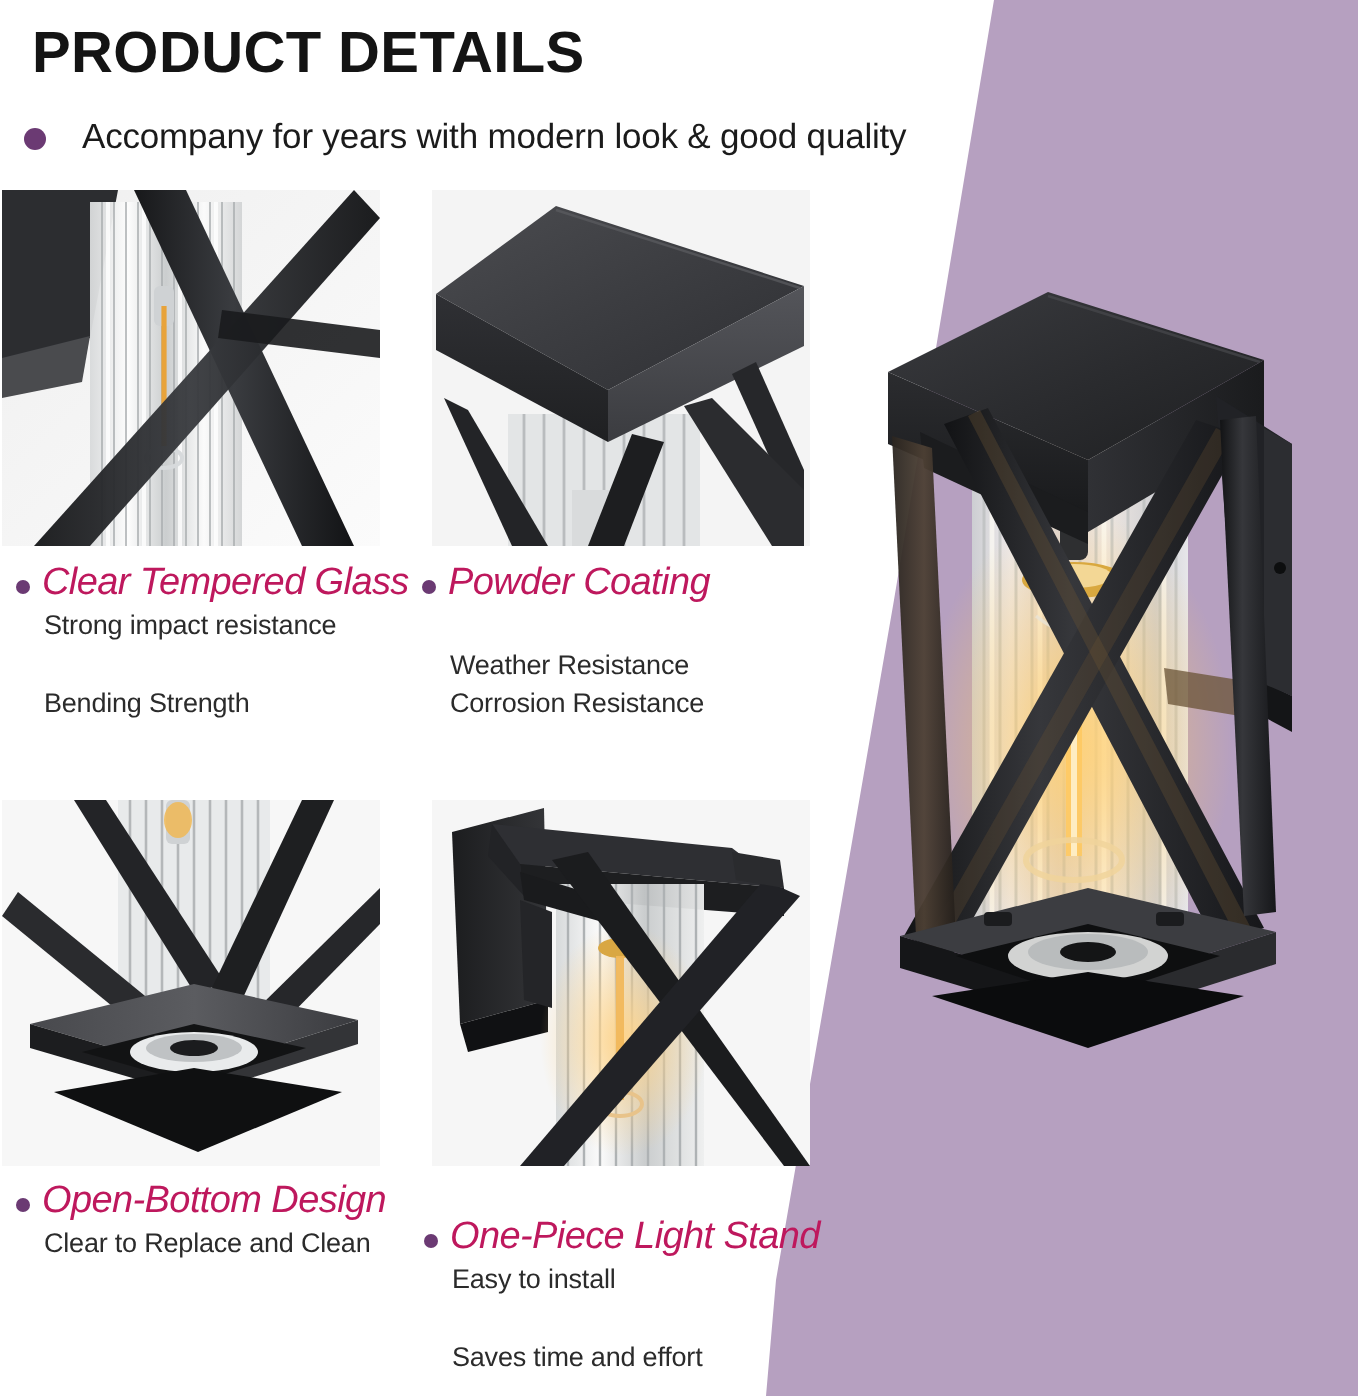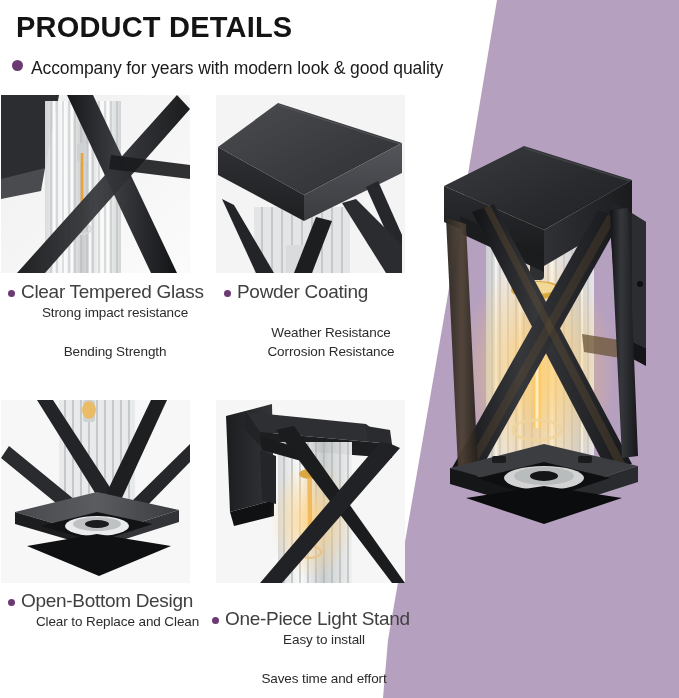--- a/index.html
+++ b/index.html
@@ -19,55 +19,54 @@
   }
 
   
   .title{
     position:absolute;left:16px;top:11px;
     font-size:29px;font-weight:bold;letter-spacing:.2px;
     color:#141414;z-index:5;white-space:nowrap;
   }
   .subtitle-row{
     position:absolute;left:12px;top:58px;z-index:5;
-    display:flex;gap:8px;white-space:nowrap;
+    display:flex;align-items:center;gap:18px;white-space:nowrap;
   }
   .bullet-lg{
     width:11px;height:11px;border-radius:50%;
     background:#6b3a73;flex:0 0 auto;margin-top:2px;
   }
   .subtitle-text{font-size:17.5px;color:#1b1b1b;letter-spacing:-.1px;}
 
   
   .panel{position:absolute;overflow:hidden;background:#f2f2f2;z-index:4;}
   .p1{left:1px;top:95px;width:189px;height:178px;}
   .p2{left:216px;top:95px;width:189px;height:178px;}
   .p3{left:1px;top:400px;width:189px;height:183px;}
   .p4{left:216px;top:400px;width:189px;height:183px;}
 
   
   .caption{position:absolute;z-index:6;}
   .c1{left:8px;top:281px;width:200px;}
-  .c2{left:224px;top:281px;width:200px;}
+  .c2{left:211px;top:281px;width:200px;}
   .c3{left:8px;top:590px;width:205px;}
   .c4{left:212px;top:608px;width:210px;}
   .cap-head{
     display:flex;align-items:flex-start;gap:6px;
   }
   .bullet-sm{
     width:7px;height:7px;border-radius:50%;background:#6b3a73;
     flex:0 0 auto;margin-top:9px;
   }
   .cap-title{
-    font-size:19px;color:#404040;line-height:1.12;letter-spacing:-.3px;
+    font-size:19px;color:#be185d;line-height:1.12;letter-spacing:-.3px;font-style:italic;
   }
   .cap-sub{
     font-size:13.5px;color:#2b2b2b;margin:4px 0 0 14px;line-height:1.1;
     letter-spacing:-.1px;
-    text-align:center;
   }
   .cap-sub.second{margin-top:24px;}
 
   
   .hero{position:absolute;left:432px;top:138px;width:228px;height:390px;z-index:3;}
 </style>
 </head>
 <body>
 
 <div id="page">

